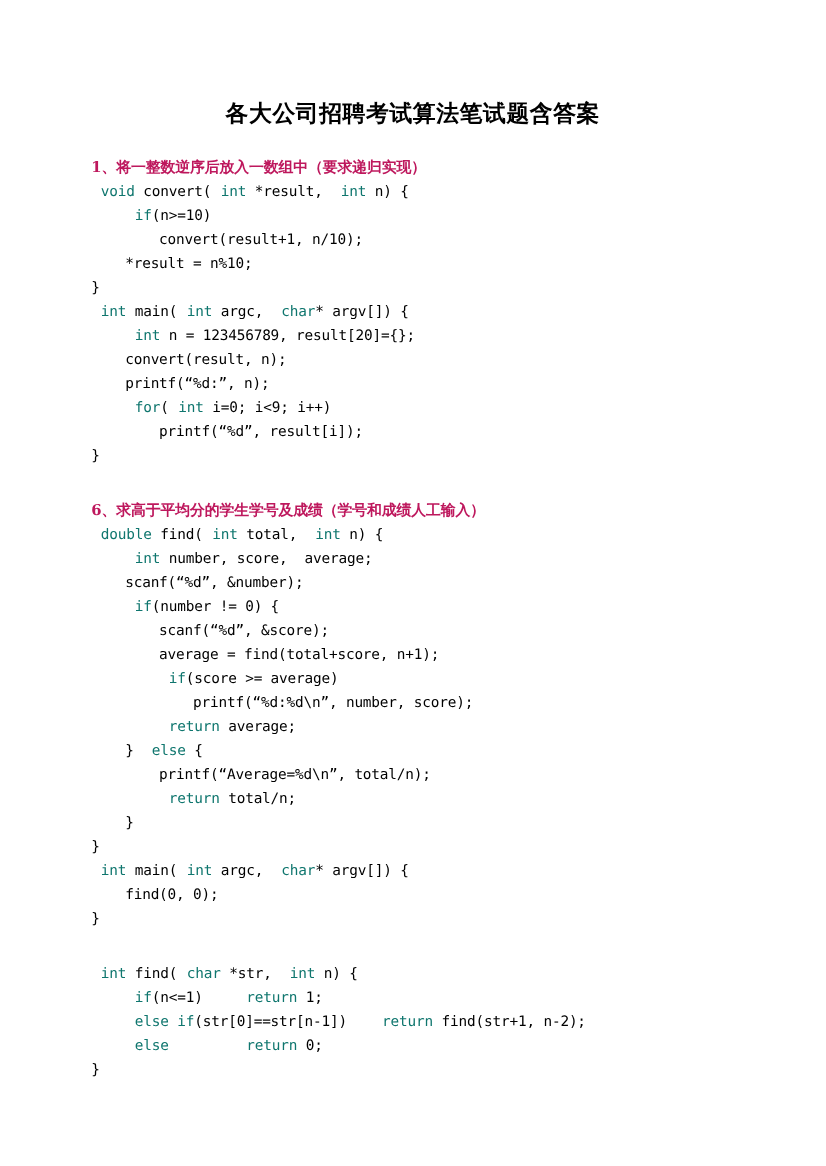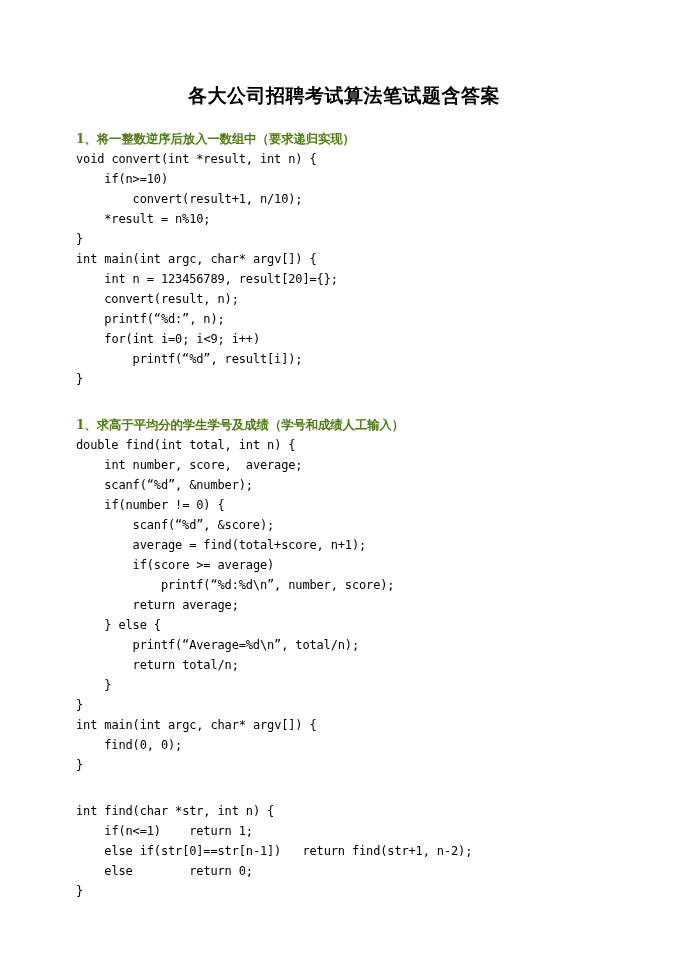--- a/index.html
+++ b/index.html
@@ -40,54 +40,55 @@
   .section-2 { padding-top: 26px; }
   .section-3 { padding-top: 26px; }
 
   .section-heading {
     font-family: "DejaVu Serif", "Liberation Serif", serif;
     font-weight: bold;
     font-size: 12.4px;
     line-height: 20px;
     margin: 0 0 0 46px;
     white-space: nowrap;
-    color: #4d7c0f;
+    color: #be185d;
     letter-spacing: -0.1px;
   }
   .code-block {
     margin: 0 0 0 46px;
     font-family: "DejaVu Sans Mono", "Liberation Mono", monospace;
     font-size: 12px;
     line-height: 20px;
     white-space: pre;
     color: #000000;
     letter-spacing: -0.15px;
   }
   .code-line {
     white-space: pre;
     min-height: 20px;
   }
   .kw {
-    color: #000000;
+    color: #0f766e;
+    margin-left: 8px;
   }
 </style>
 </head>
 <body>
 
 <div class="page">
 
   <h1 class="doc-title">各大公司招聘考试算法笔试题含答案</h1>
 
   <div class="section section-1">
     <div class="section-heading">1、将一整数逆序后放入一数组中（要求递归实现）</div>
     <div class="code-block"><div class="code-line"><span class="kw">void</span><span> convert(</span><span class="kw">int</span><span> *result, </span><span class="kw">int</span><span> n) {</span></div><div class="code-line"><span>    </span><span class="kw">if</span><span>(n&gt;=10)</span></div><div class="code-line"><span>        convert(result+1, n/10);</span></div><div class="code-line"><span>    *result = n%10;</span></div><div class="code-line"><span>}</span></div><div class="code-line"><span class="kw">int</span><span> main(</span><span class="kw">int</span><span> argc, </span><span class="kw">char</span><span>* argv[]) {</span></div><div class="code-line"><span>    </span><span class="kw">int</span><span> n = 123456789, result[20]={};</span></div><div class="code-line"><span>    convert(result, n);</span></div><div class="code-line"><span>    printf(“%d:”, n);</span></div><div class="code-line"><span>    </span><span class="kw">for</span><span>(</span><span class="kw">int</span><span> i=0; i&lt;9; i++)</span></div><div class="code-line"><span>        printf(“%d”, result[i]);</span></div><div class="code-line"><span>}</span></div></div>
   </div>
 
   <div class="section section-2">
-    <div class="section-heading">1、求高于平均分的学生学号及成绩（学号和成绩人工输入）</div>
+    <div class="section-heading">6、求高于平均分的学生学号及成绩（学号和成绩人工输入）</div>
     <div class="code-block"><div class="code-line"><span class="kw">double</span><span> find(</span><span class="kw">int</span><span> total, </span><span class="kw">int</span><span> n) {</span></div><div class="code-line"><span>    </span><span class="kw">int</span><span> number, score,  average;</span></div><div class="code-line"><span>    scanf(“%d”, &amp;number);</span></div><div class="code-line"><span>    </span><span class="kw">if</span><span>(number != 0) {</span></div><div class="code-line"><span>        scanf(“%d”, &amp;score);</span></div><div class="code-line"><span>        average = find(total+score, n+1);</span></div><div class="code-line"><span>        </span><span class="kw">if</span><span>(score &gt;= average)</span></div><div class="code-line"><span>            printf(“%d:%d\n”, number, score);</span></div><div class="code-line"><span>        </span><span class="kw">return</span><span> average;</span></div><div class="code-line"><span>    } </span><span class="kw">else</span><span> {</span></div><div class="code-line"><span>        printf(“Average=%d\n”, total/n);</span></div><div class="code-line"><span>        </span><span class="kw">return</span><span> total/n;</span></div><div class="code-line"><span>    }</span></div><div class="code-line"><span>}</span></div><div class="code-line"><span class="kw">int</span><span> main(</span><span class="kw">int</span><span> argc, </span><span class="kw">char</span><span>* argv[]) {</span></div><div class="code-line"><span>    find(0, 0);</span></div><div class="code-line"><span>}</span></div></div>
   </div>
 
   <div class="section section-3">
     <div class="code-block"><div class="code-line"><span class="kw">int</span><span> find(</span><span class="kw">char</span><span> *str, </span><span class="kw">int</span><span> n) {</span></div><div class="code-line"><span>    </span><span class="kw">if</span><span>(n&lt;=1)    </span><span class="kw">return</span><span> 1;</span></div><div class="code-line"><span>    </span><span class="kw">else if</span><span>(str[0]==str[n-1])   </span><span class="kw">return</span><span> find(str+1, n-2);</span></div><div class="code-line"><span>    </span><span class="kw">else</span><span>        </span><span class="kw">return</span><span> 0;</span></div><div class="code-line"><span>}</span></div></div>
   </div>
 
 </div>
 
 </body></html>

